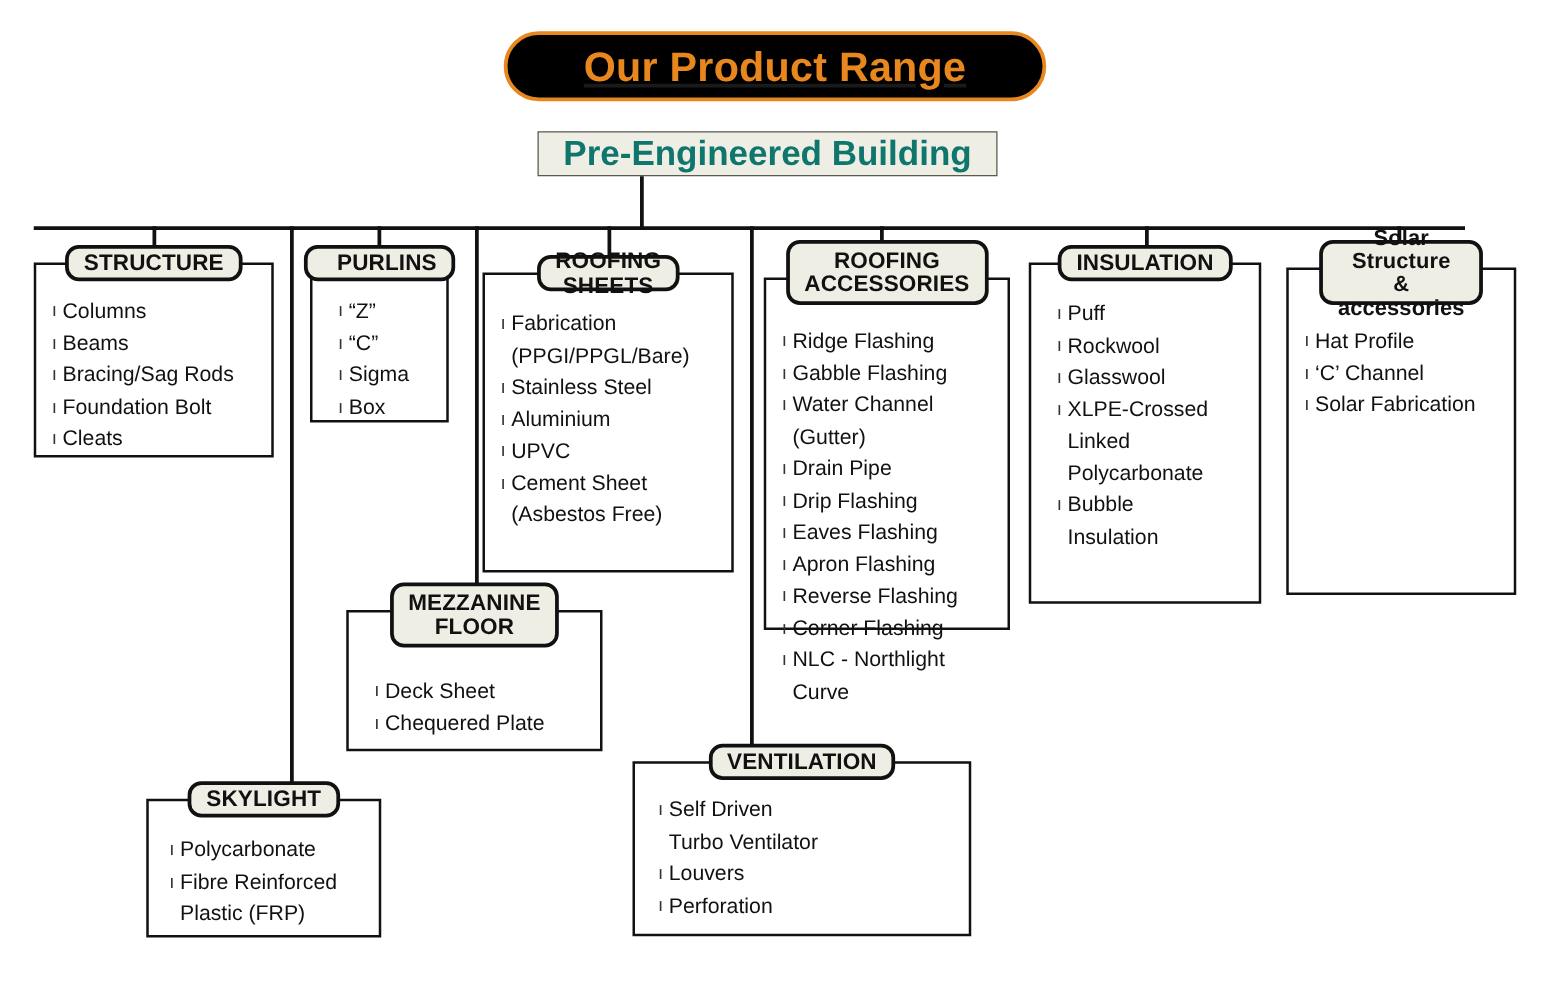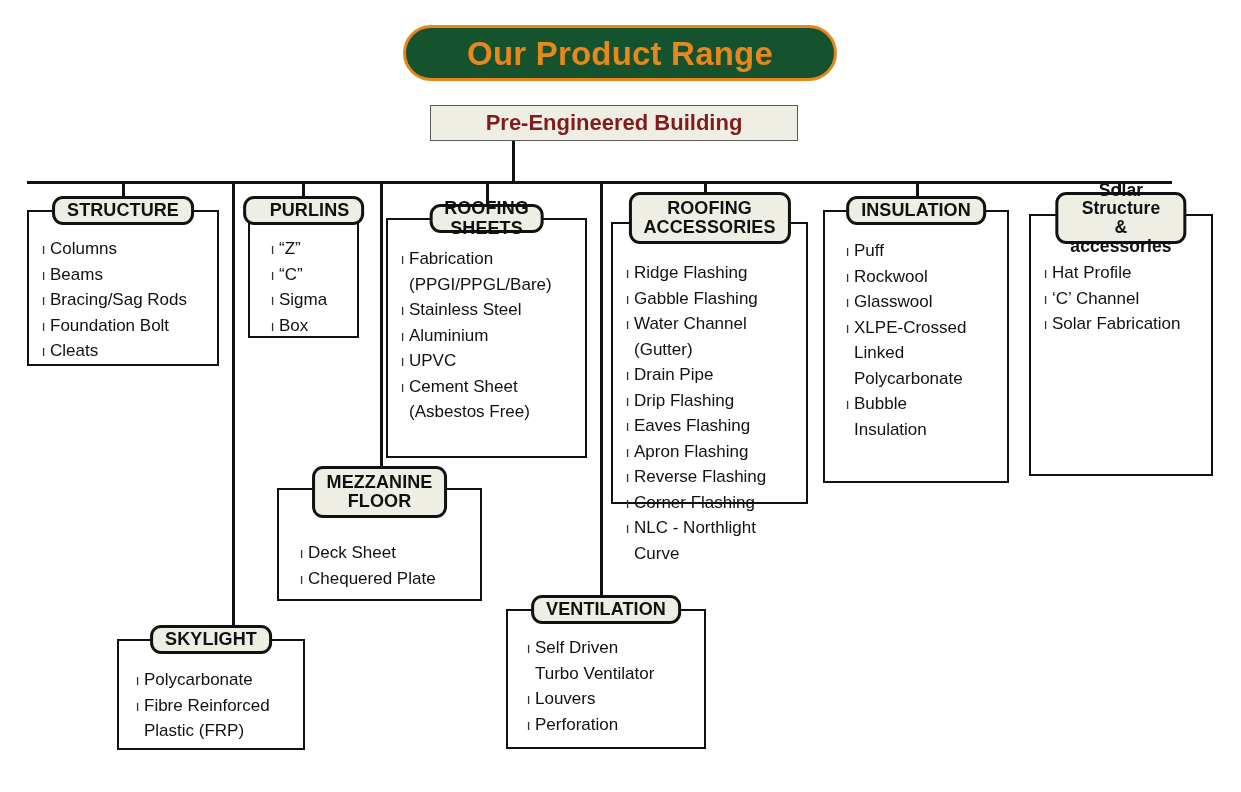--- a/index.html
+++ b/index.html
@@ -6,36 +6,37 @@
   body{
     width:1241px;height:792px;position:relative;overflow:hidden;
     font-family:"Liberation Sans","DejaVu Sans",sans-serif;
     color:#1a1a1a;
   }
   #canvas{position:absolute;inset:0;}
 
   
   .title-pill{
     position:absolute;left:403px;top:25px;width:434px;height:56px;
-    border:3px solid #E8871E;border-radius:28px;background:#14532d;
+    border:3px solid #E8871E;border-radius:28px;background:#000000;
     display:flex;align-items:center;justify-content:center;
     box-sizing:border-box;
+    text-decoration:underline;
   }
   .title-pill span{
     color:#E8871E;font-size:33px;font-weight:bold;letter-spacing:.2px;
     line-height:1;
   }
 
   
   .root-box{
     position:absolute;left:430px;top:105px;width:368px;height:36px;
     background:#EFEEE4;border:1.5px solid #5a5a52;
     display:flex;align-items:center;justify-content:center;box-sizing:border-box;
   }
-  .root-box span{font-size:22px;font-weight:bold;color:#7f1d1d;}
+  .root-box span{font-size:28px;font-weight:bold;color:#0f766e;}
 
   
   .ln{position:absolute;background:#111;}
   .vline{width:3px;}
   .hline{height:3px;}
 
   
   .node{position:absolute;}
   .node .body{
     position:absolute;left:0;top:14px;right:0;bottom:0;
@@ -321,21 +322,21 @@
           <span class="bul">ı</span>
           <span class="txt">Deck Sheet</span>
         </div>
         <div class="item">
           <span class="bul">ı</span>
           <span class="txt">Chequered Plate</span>
         </div>
       </div>
   </div>
 
-  <div class="node" style="left:506px;top:595px;width:200px;height:154px;">
+  <div class="node" style="left:506px;top:595px;width:224px;height:154px;padding-left:47px;">
     <div class="body"></div>
     <div class="hdr" style="height:29px;">
       <span>VENTILATION</span>
     </div>
     <div class="items" style="top:40px;padding-left:16px;">
         <div class="item">
           <span class="bul">ı</span>
           <span class="txt">Self Driven</span>
         </div>
         <div class="item cont">

